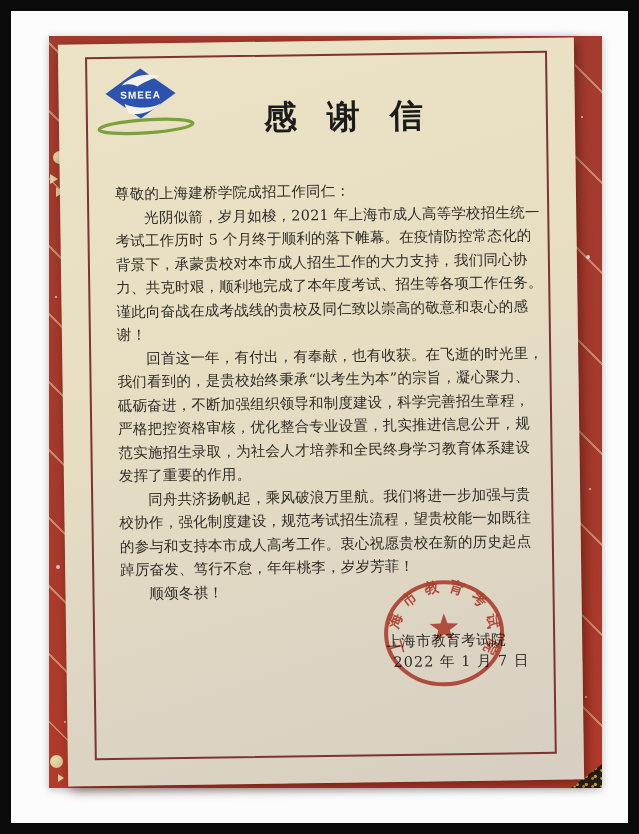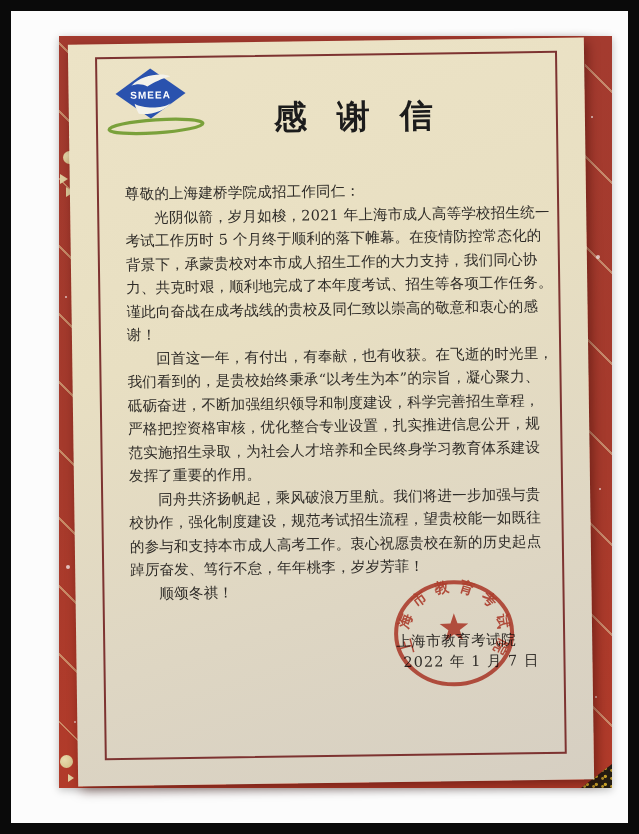--- a/index.html
+++ b/index.html
@@ -2,21 +2,21 @@
 <html style="--frame_black: #0a0a0a; --mat_white: #fcfcfc; --folder_red: #a53a2c; --paper_cream: #e9dfc3; --border_maroon: #7d3331; --text_dark: #2f2c28; --seal_red: #c23b2b; --logo_blue: #2a52ae; --ring_green: #6e9a2b; --gold_accent: #d9c48f;"><head>
 <meta charset="utf-8">
 <style>
   html,body{margin:0;padding:0;background:#ffffff;}
   .stage{position:relative;width:639px;height:834px;overflow:hidden;
          font-family:"DejaVu Serif",serif;}
   
   .frame{position:absolute;inset:0;background:var(--frame_black);}
   .mat{position:absolute;inset:11px;background:var(--mat_white);}
   
-  .folder{position:absolute;left:48px;top:25px;width:553px;height:752px;
+  .folder{position:absolute;left:38px;top:25px;width:553px;height:752px;
           background:linear-gradient(180deg,#a43b2f 0%,#a53a2c 55%,#b23b2a 100%);
           box-shadow:0 2px 8px rgba(0,0,0,.25);}
   .strip-lines-left{position:absolute;left:0;top:0;width:27px;height:100%;
           background:repeating-linear-gradient(45deg,transparent 0 46px,rgba(226,203,150,.55) 46px 48px);}
   .strip-lines-right{position:absolute;right:0;top:0;width:27px;height:100%;
           background:repeating-linear-gradient(45deg,transparent 0 62px,rgba(230,212,168,.5) 62px 64px);}
   .gold-dot{position:absolute;width:13px;height:13px;border-radius:50%;
           background:radial-gradient(circle at 35% 35%,#e8dcae,#d2bc82);}
   .dot1{left:4px;top:115px;} .dot2{left:1px;top:719px;}
   .gold-tri{position:absolute;width:8px;height:10px;background:#e0cf9e;

